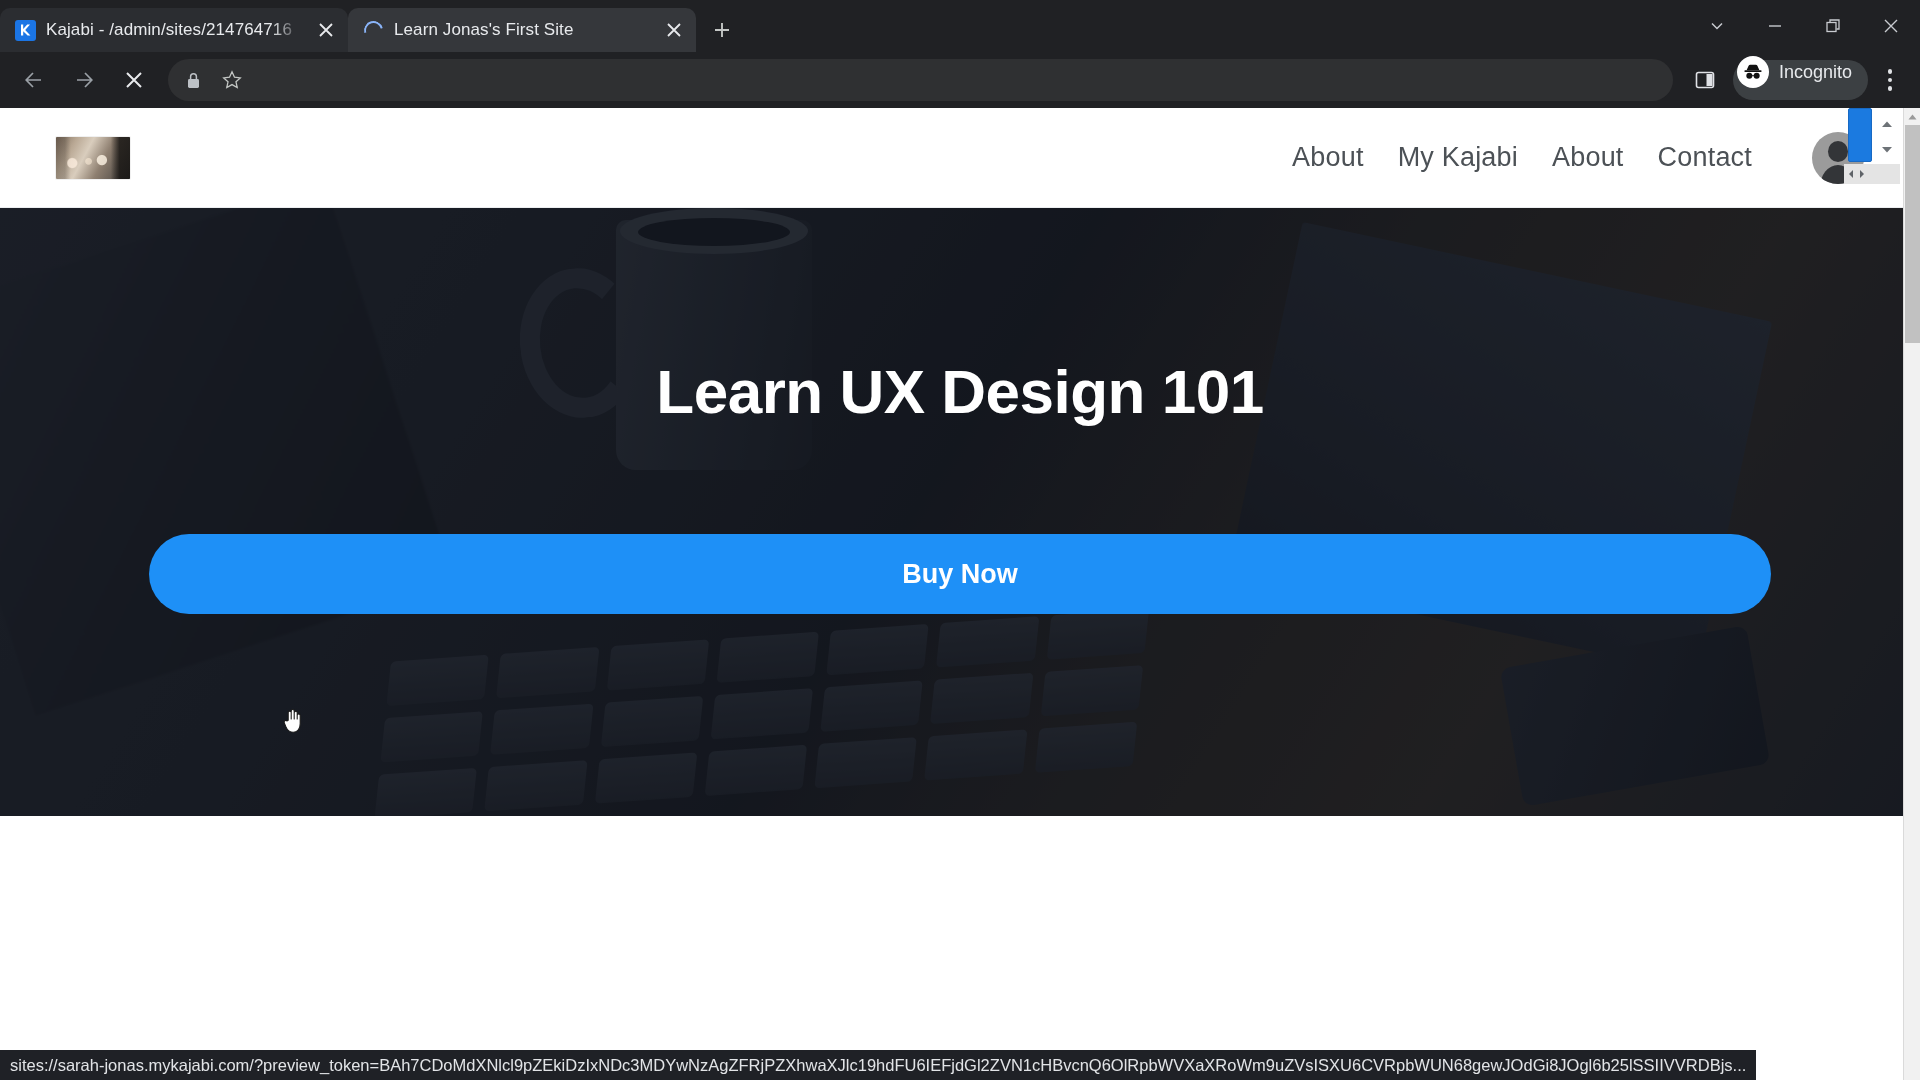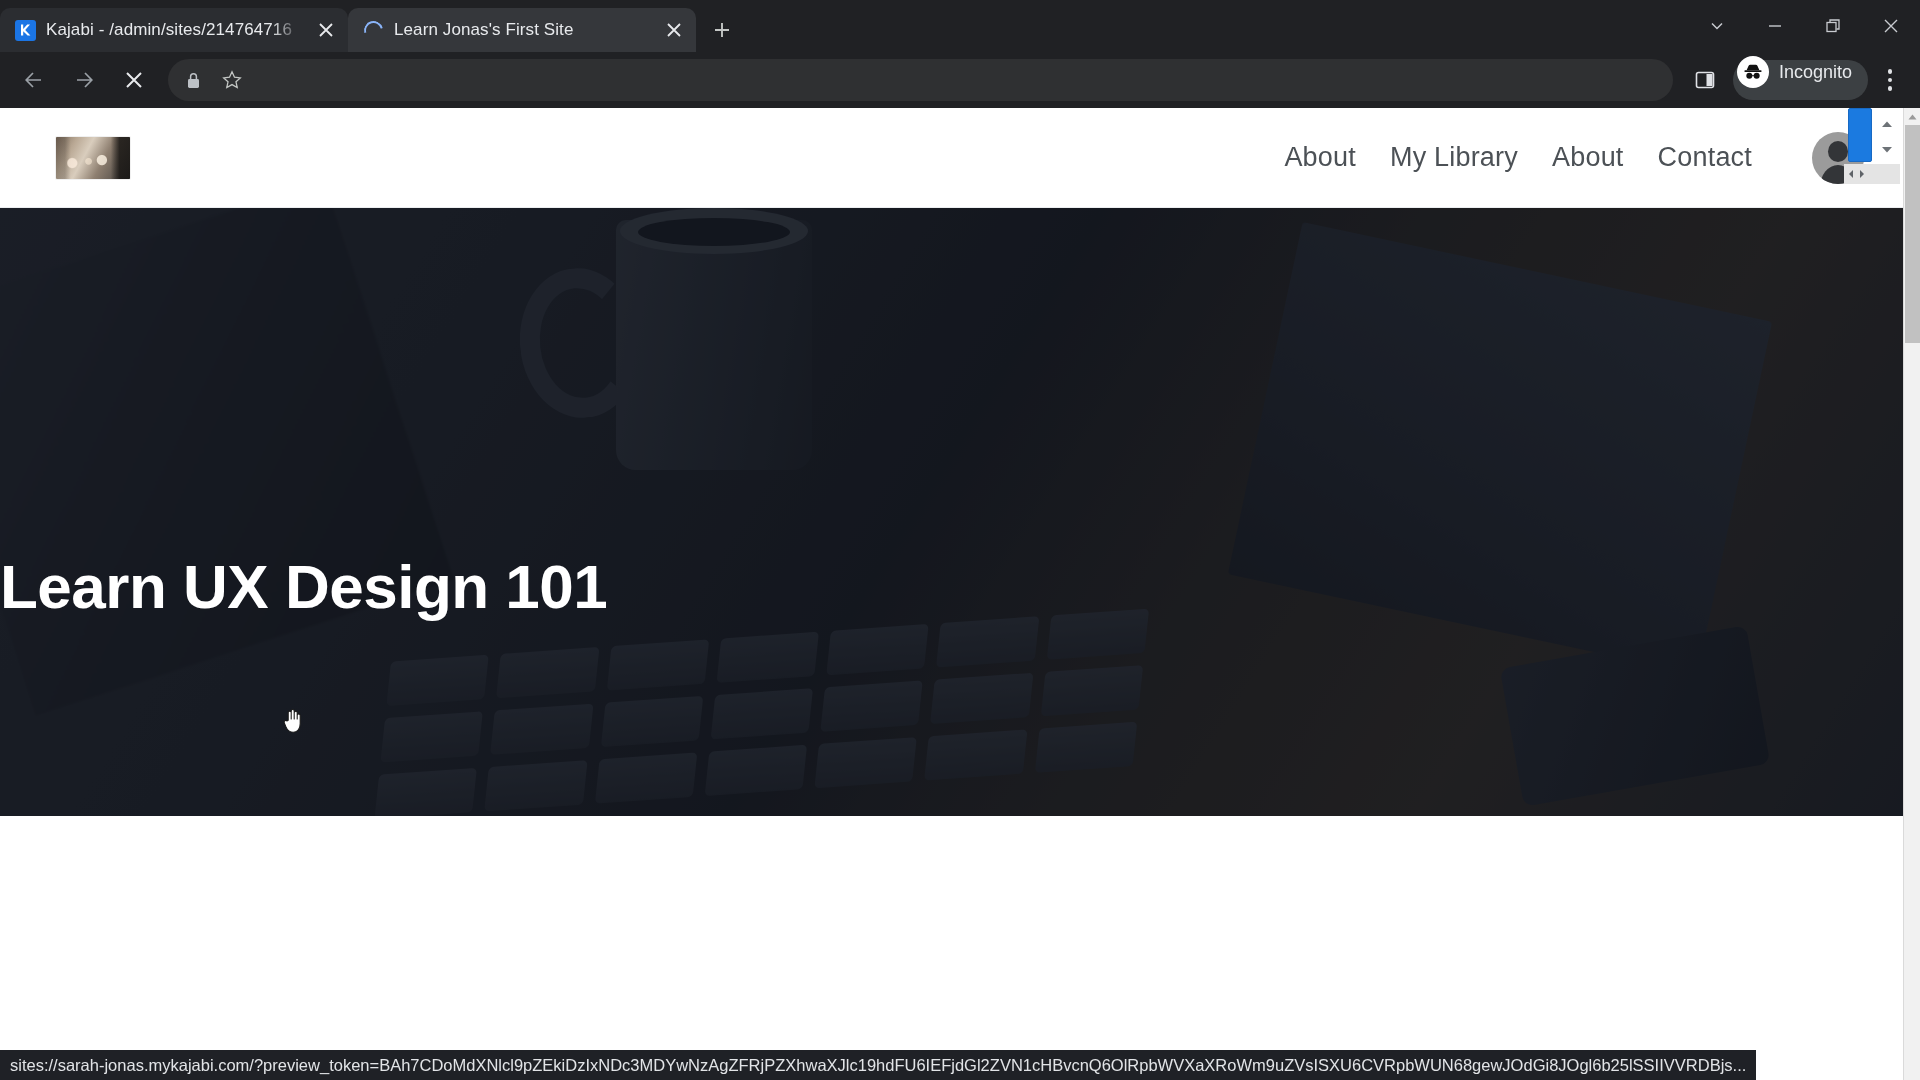--- a/index.html
+++ b/index.html
@@ -193,21 +193,21 @@
     position: absolute; left: 380px; bottom: -10px; width: 760px; height: 190px;
     transform: rotate(-4deg) skewX(-10deg);
     display: grid; grid-template-columns: repeat(7, 1fr); grid-auto-rows: 44px;
     gap: 12px; opacity: .85;
   }
   .hero-photo .keyboard span {
     background: linear-gradient(180deg,#3a404a,#2a2f37); border-radius: 5px;
   }
   .hero-overlay { position: absolute; inset: 0; background: rgba(16,20,27,.62); }
   .hero-content {
-    position: absolute; inset: 0; display: flex; flex-direction: row;
+    position: absolute; inset: 0; display: flex; flex-direction: column;
     align-items: center; justify-content: flex-start; padding-top: 150px;
   }
   .hero-title {
     color: #ffffff; font-size: 62px; font-weight: 700; letter-spacing: -.5px;
     text-align: center; line-height: 1.1;
   }
   .buy-btn {
     margin-top: 108px; width: 1622px; height: 80px; border-radius: 40px;
     background: #1e90f7; color: #ffffff; font-size: 27px; font-weight: 700;
     display: flex; align-items: center; justify-content: center; border: none;
@@ -391,21 +391,21 @@
         <i></i>
     </div>
   </div>
 
   <div class="viewport">
 
     <div class="site-header">
       <div class="site-logo"></div>
       <div class="site-nav">
         <a class="nav-link">About</a>
-        <a class="nav-link">My Library</a>
+        <a class="nav-link">My Kajabi</a>
         <a class="nav-link">About</a>
         <a class="nav-link">Contact</a>
         <span class="nav-avatar"></span>
       </div>
     </div>
 
     <div class="hero">
       <div class="hero-photo">
         <div class="desk"></div>
         <div class="paper-left"></div>
@@ -433,20 +433,21 @@
             <span></span>
             <span></span>
             <span></span>
             <span></span>
             <span></span>
         </div>
       </div>
       <div class="hero-overlay"></div>
       <div class="hero-content">
         <h1 class="hero-title">Learn UX Design 101</h1>
+        <button class="buy-btn">Buy Now</button>
       </div>
     </div>
 
     <div class="features">
       
       
       
     </div>
 
     <div class="editor-widget">

